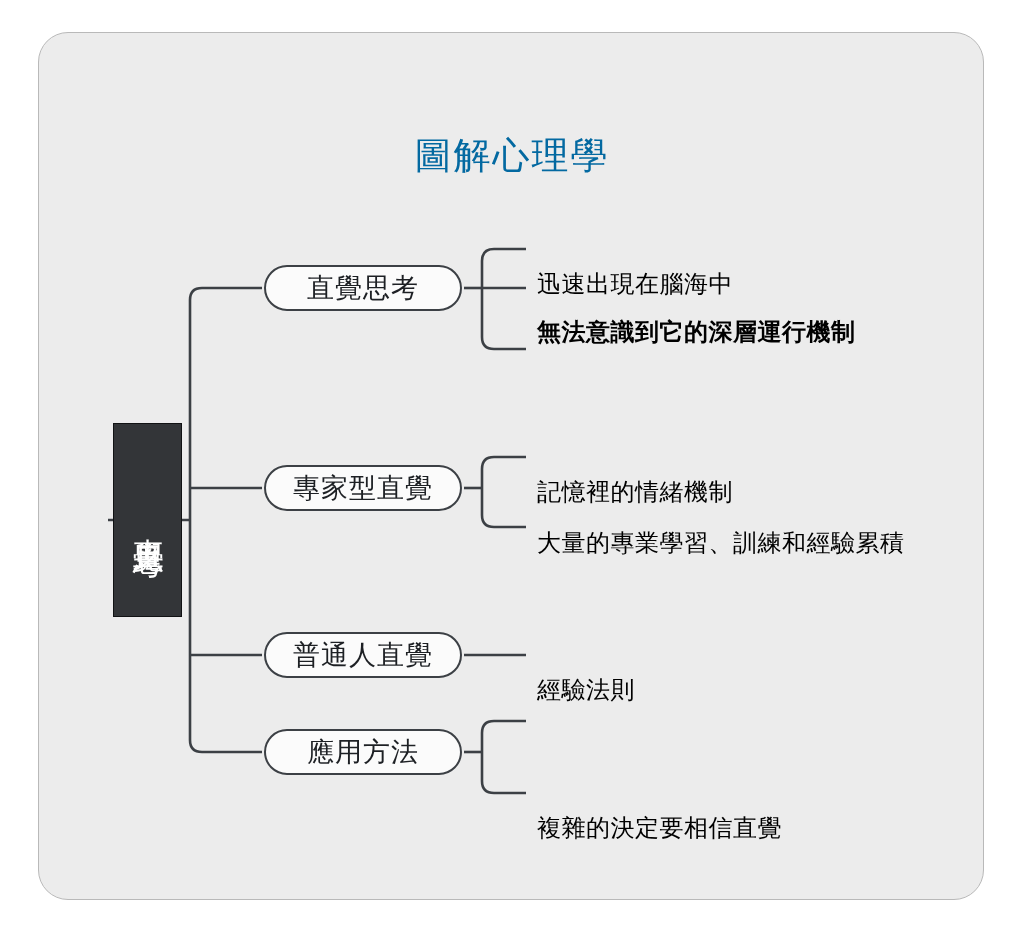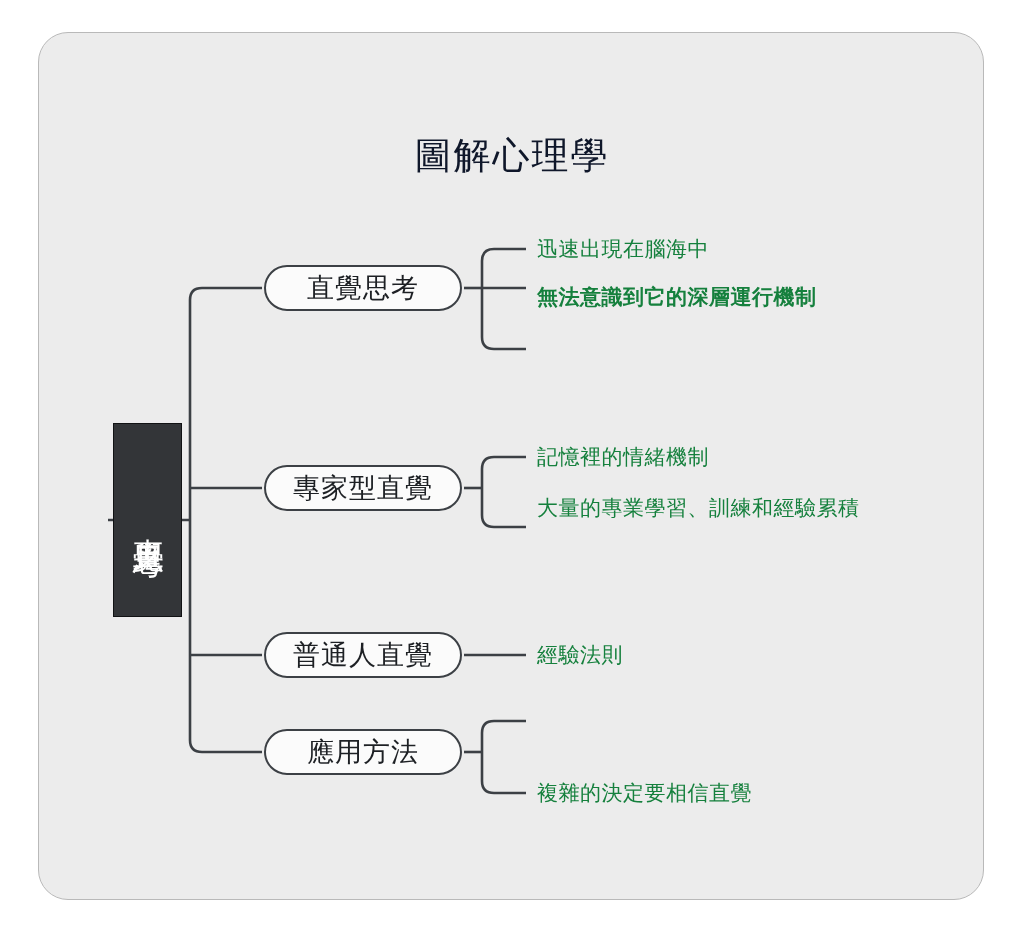--- a/index.html
+++ b/index.html
@@ -27,21 +27,21 @@
   }
 
   #title {
     position: absolute;
     left: 0;
     top: 98px;
     width: 946px;
     text-align: center;
     font-size: 37px;
     letter-spacing: 2px;
-    color: #0f172a;
+    color: #0369a1;
     font-family: "Liberation Serif", "DejaVu Serif", serif;
   }
 
   
   #root-node {
     position: absolute;
     left: 74px;
     top: 390px;
     width: 69px;
     height: 194px;
@@ -84,25 +84,26 @@
     display: flex;
     align-items: center;
     justify-content: center;
     box-sizing: border-box;
     white-space: nowrap;
   }
 
   
   .leaf {
     position: absolute;
-    font-size: 21px;
+    font-size: 24px;
     line-height: 41px;
-    color: #15803d;
+    color: #000000;
     letter-spacing: 0.5px;
     white-space: nowrap;
+    margin-top: 35px;
   }
   .leaf.wrap {
     white-space: normal;
     width: 430px;
   }
 </style>
 </head>
 <body>
 
 <div id="canvas">

